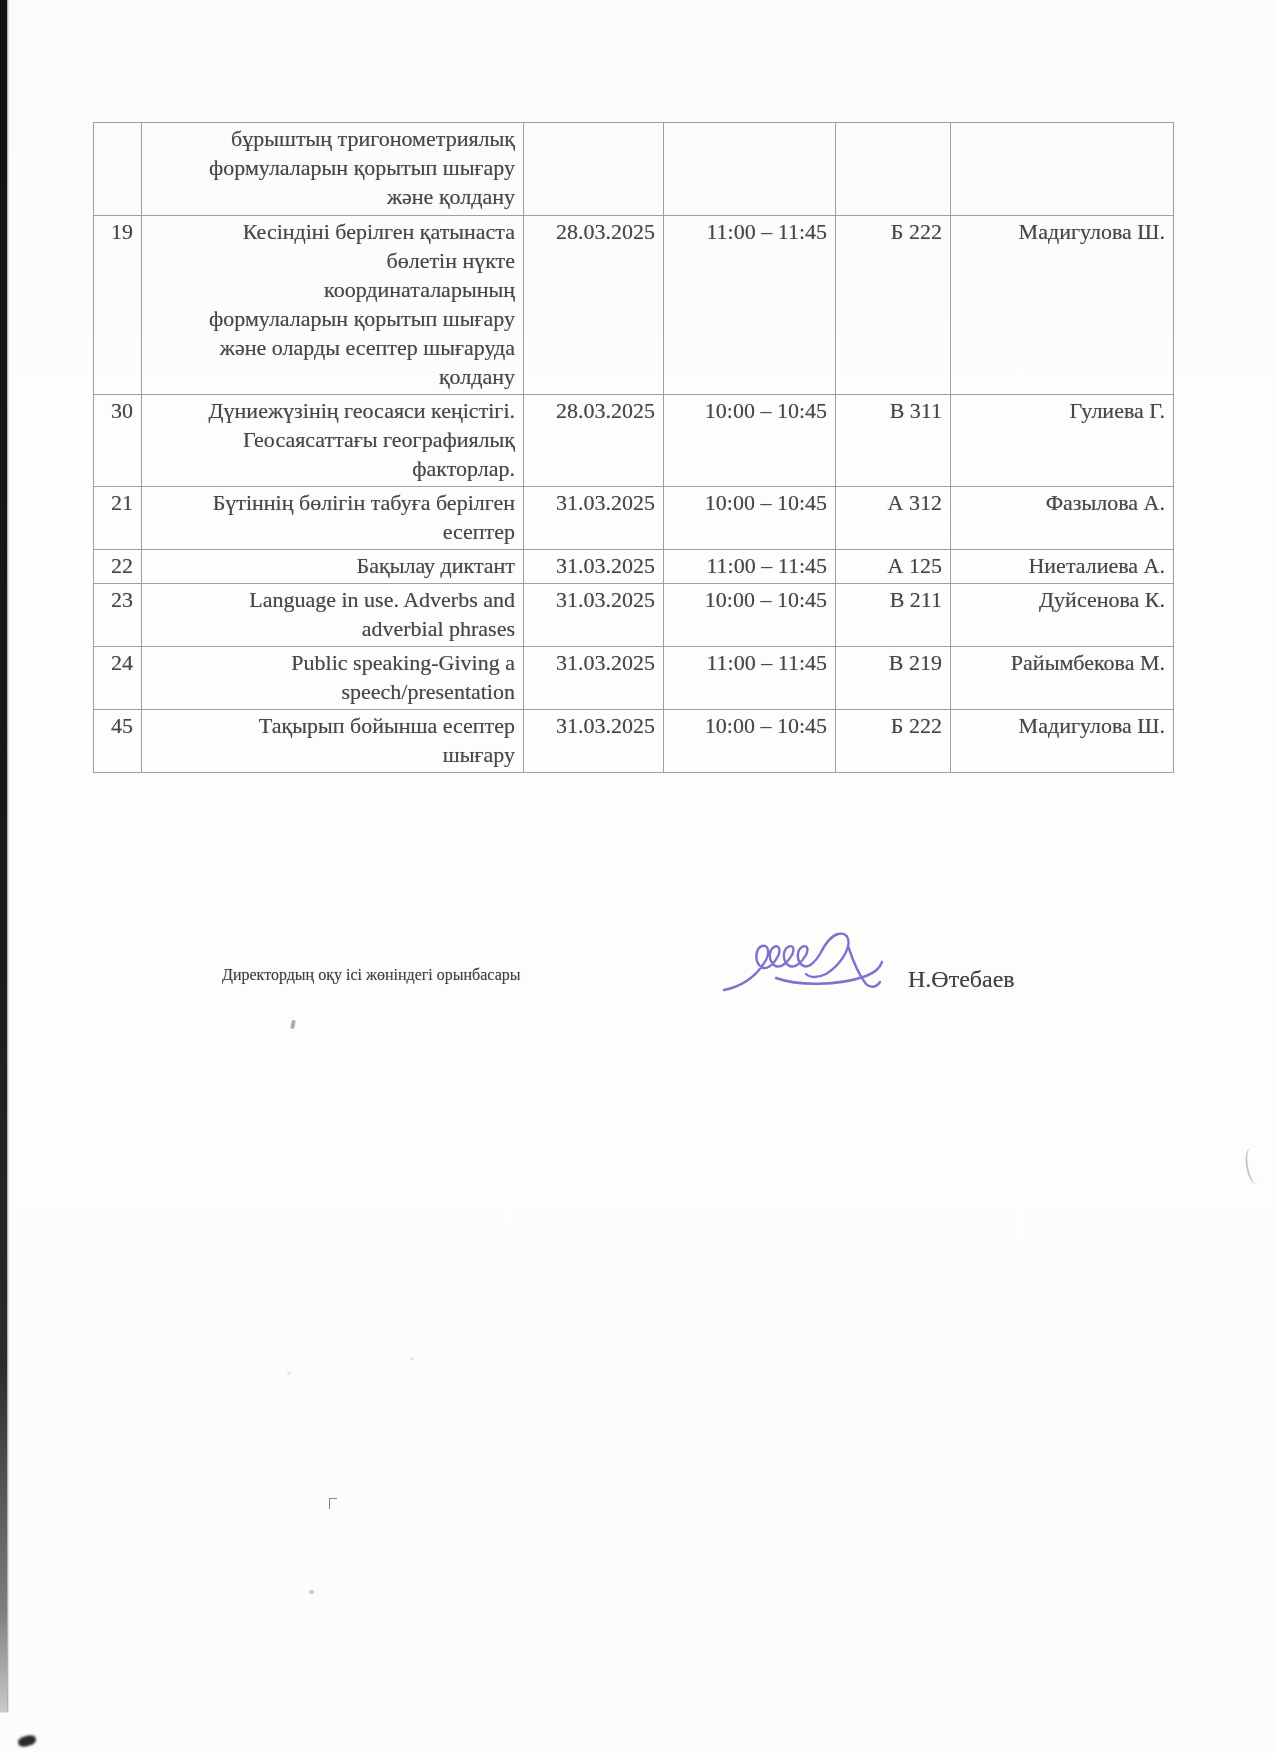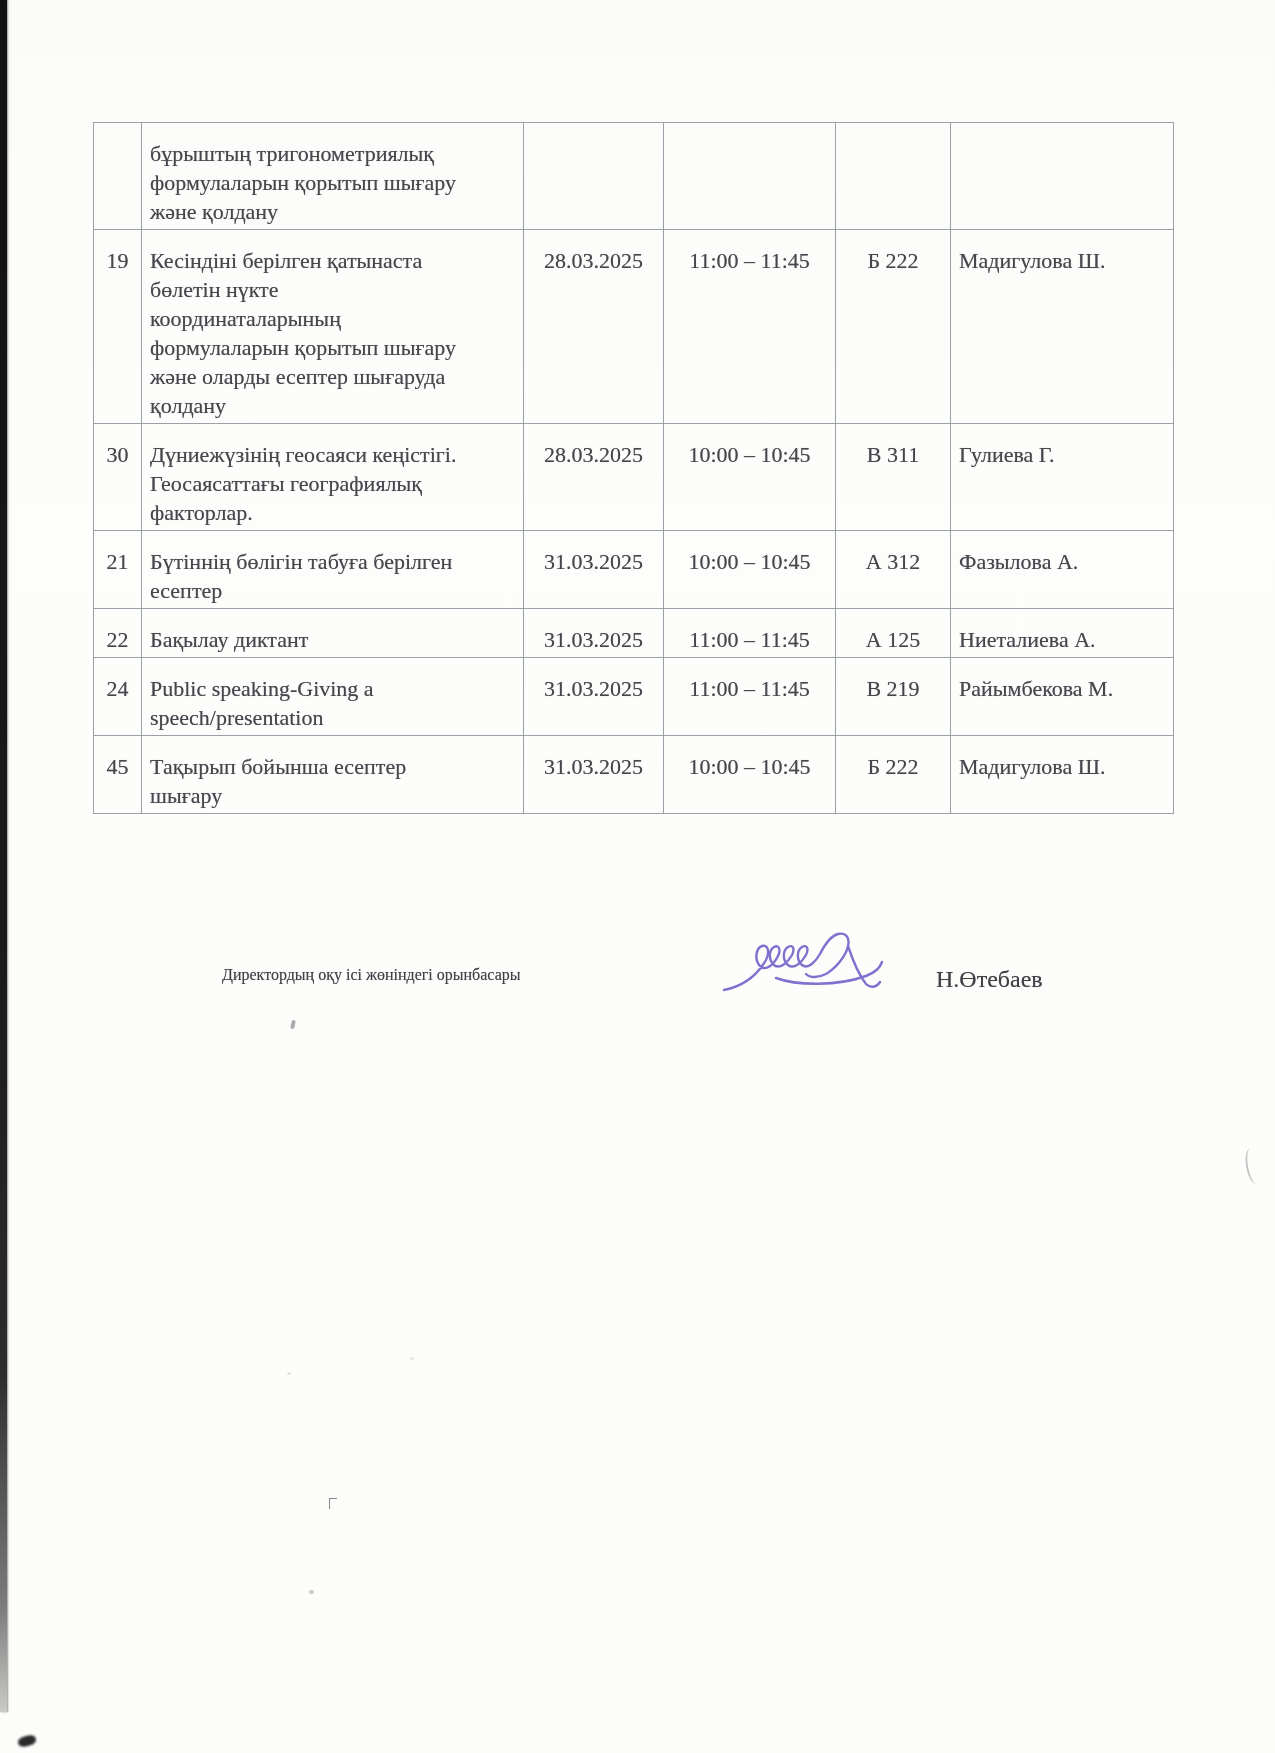--- a/index.html
+++ b/index.html
@@ -20,24 +20,25 @@
   }
   
   table.schedule{
     position:absolute;left:93px;top:122px;width:1080px;
     border-collapse:collapse;table-layout:fixed;
     font-size:22px;line-height:29px;
   }
   table.schedule td{
     border:1px solid #9aa0a8;
     vertical-align:top;
-    padding:16px 8px 3px 8px;
+    padding:1px 8px 3px 8px;
     white-space:pre-line;
     overflow:hidden;
     text-shadow:0 0 .7px rgba(70,72,80,.55);
+    text-align:right;
   }
   col.c-num{width:48px;}
   col.c-topic{width:382px;}
   col.c-date{width:140px;}
   col.c-time{width:172px;}
   col.c-room{width:115px;}
   col.c-teacher{width:223px;}
   td.col-num{text-align:center;padding-left:2px;padding-right:2px;}
   td.col-date,td.col-time,td.col-room{text-align:center;}
   td.col-teacher{padding-left:12px;}
@@ -51,21 +52,21 @@
   tbody tr:nth-child(7){height:62px;}
   tbody tr:nth-child(8){height:62px;}
   tbody tr:nth-child(9){height:85px;}
   
   .footer-role{
     position:absolute;left:222px;top:966px;
     font-size:16px;color:#3f4147;
     text-shadow:0 0 .7px rgba(70,72,80,.5);
   }
   .signer-name{
-    position:absolute;left:936px;top:966px;
+    position:absolute;left:908px;top:966px;
     font-size:24px;color:#3f4147;
     text-shadow:0 0 .7px rgba(70,72,80,.5);
   }
   .signature-svg{position:absolute;left:718px;top:926px;}
   
   .speck{position:absolute;}
   .speck-comma{left:291px;top:1020px;width:4px;height:9px;background:#6a6a72;border-radius:2px;transform:rotate(12deg);opacity:.55;}
   .speck-r{left:329px;top:1498px;width:7px;height:10px;border-left:1.5px solid #555;border-top:1.5px solid #555;opacity:.7;}
   .speck-dot1{left:309px;top:1590px;width:5px;height:4px;background:#8a8a8a;border-radius:50%;opacity:.45;}
   .speck-arc{left:1246px;top:1148px;width:13px;height:36px;border-left:2px solid #9d9d9d;border-radius:50% 0 0 50% / 50% 0 0 50%;transform:rotate(-10deg);opacity:.6;}
@@ -134,20 +135,29 @@
         </tr>
         <tr>
           <td class="col-num">22</td>
           <td class="col-topic">Бақылау диктант</td>
           <td class="col-date">31.03.2025</td>
           <td class="col-time">11:00 – 11:45</td>
           <td class="col-room">А 125</td>
           <td class="col-teacher">Ниеталиева А.</td>
         </tr>
         <tr>
+          <td class="col-num">23</td>
+          <td class="col-topic">Language in use. Adverbs and
+adverbial phrases</td>
+          <td class="col-date">31.03.2025</td>
+          <td class="col-time">10:00 – 10:45</td>
+          <td class="col-room">В 211</td>
+          <td class="col-teacher">Дуйсенова К.</td>
+        </tr>
+        <tr>
           <td class="col-num">24</td>
           <td class="col-topic">Public speaking-Giving a
 speech/presentation</td>
           <td class="col-date">31.03.2025</td>
           <td class="col-time">11:00 – 11:45</td>
           <td class="col-room">В 219</td>
           <td class="col-teacher">Райымбекова М.</td>
         </tr>
         <tr>
           <td class="col-num">45</td>

